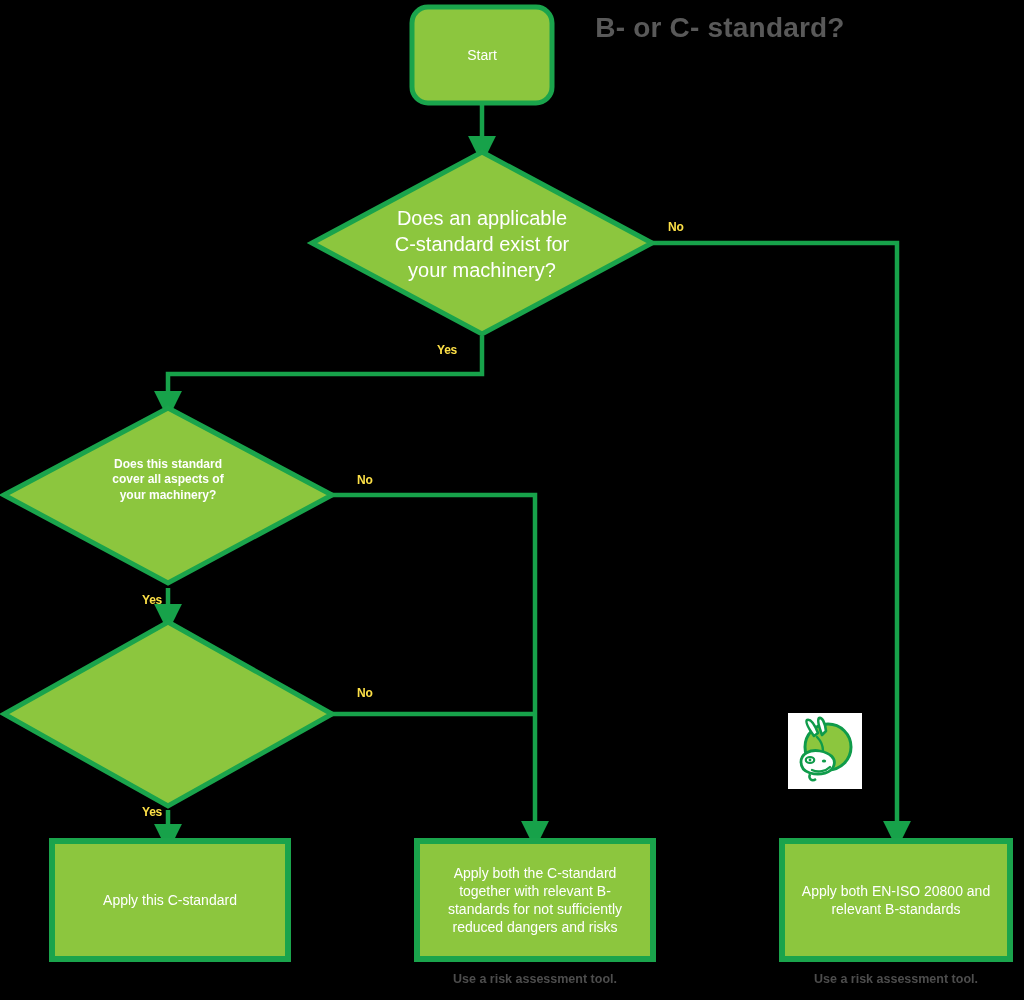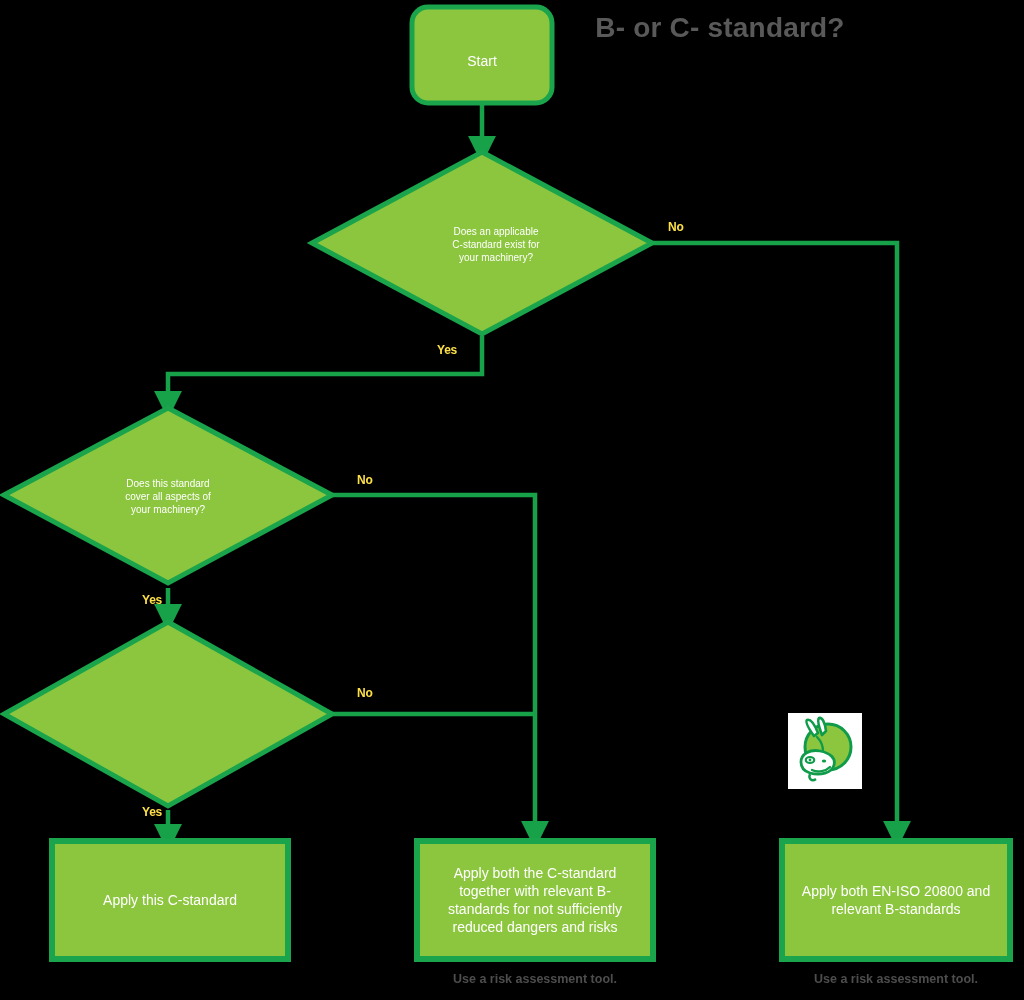--- a/index.html
+++ b/index.html
@@ -115,27 +115,27 @@
 
     <rect x="52" y="841" width="236" height="118" fill="#8cc63e" stroke="#1aa44c" stroke-width="6"></rect>
 
     <rect x="417" y="841" width="236" height="118" fill="#8cc63e" stroke="#1aa44c" stroke-width="6"></rect>
 
     <rect x="782" y="841" width="228" height="118" fill="#8cc63e" stroke="#1aa44c" stroke-width="6"></rect>
   </svg>
 
   <div id="title">B- or C- standard?</div>
 
-  <div class="node-text" style="left:412px; top:13px; width:140px; height:96px; font-size:14px;">Start</div>
+  <div class="node-text" style="left:412px; top:7px; width:140px; height:96px; font-size:14px;">Start</div>
 
-  <div class="node-text" style="left:376px; top:198px; width:240px; height:92px; font-size:10px;">Does an applicable
+  <div class="node-text" style="left:362px; top:198px; width:240px; height:92px; font-size:20px;">Does an applicable
 C-standard exist for
 your machinery?</div>
 
-  <div class="node-text" style="left:48px; top:450px; width:240px; height:92px; font-size:10px;">Does this standard
+  <div class="node-text" style="left:48px; top:434px; width:240px; height:92px; font-size:12px;font-weight:bold;">Does this standard
 cover all aspects of
 your machinery?</div>
 
 
   <div class="node-text" style="left:52px; top:841px; width:236px; height:118px; font-size:14px;">Apply this C-standard</div>
 
   <div class="node-text" style="left:425px; top:841px; width:220px; height:118px; font-size:14px;">Apply both the C-standard
 together with relevant B-
 standards for not sufficiently
 reduced dangers and risks</div>

